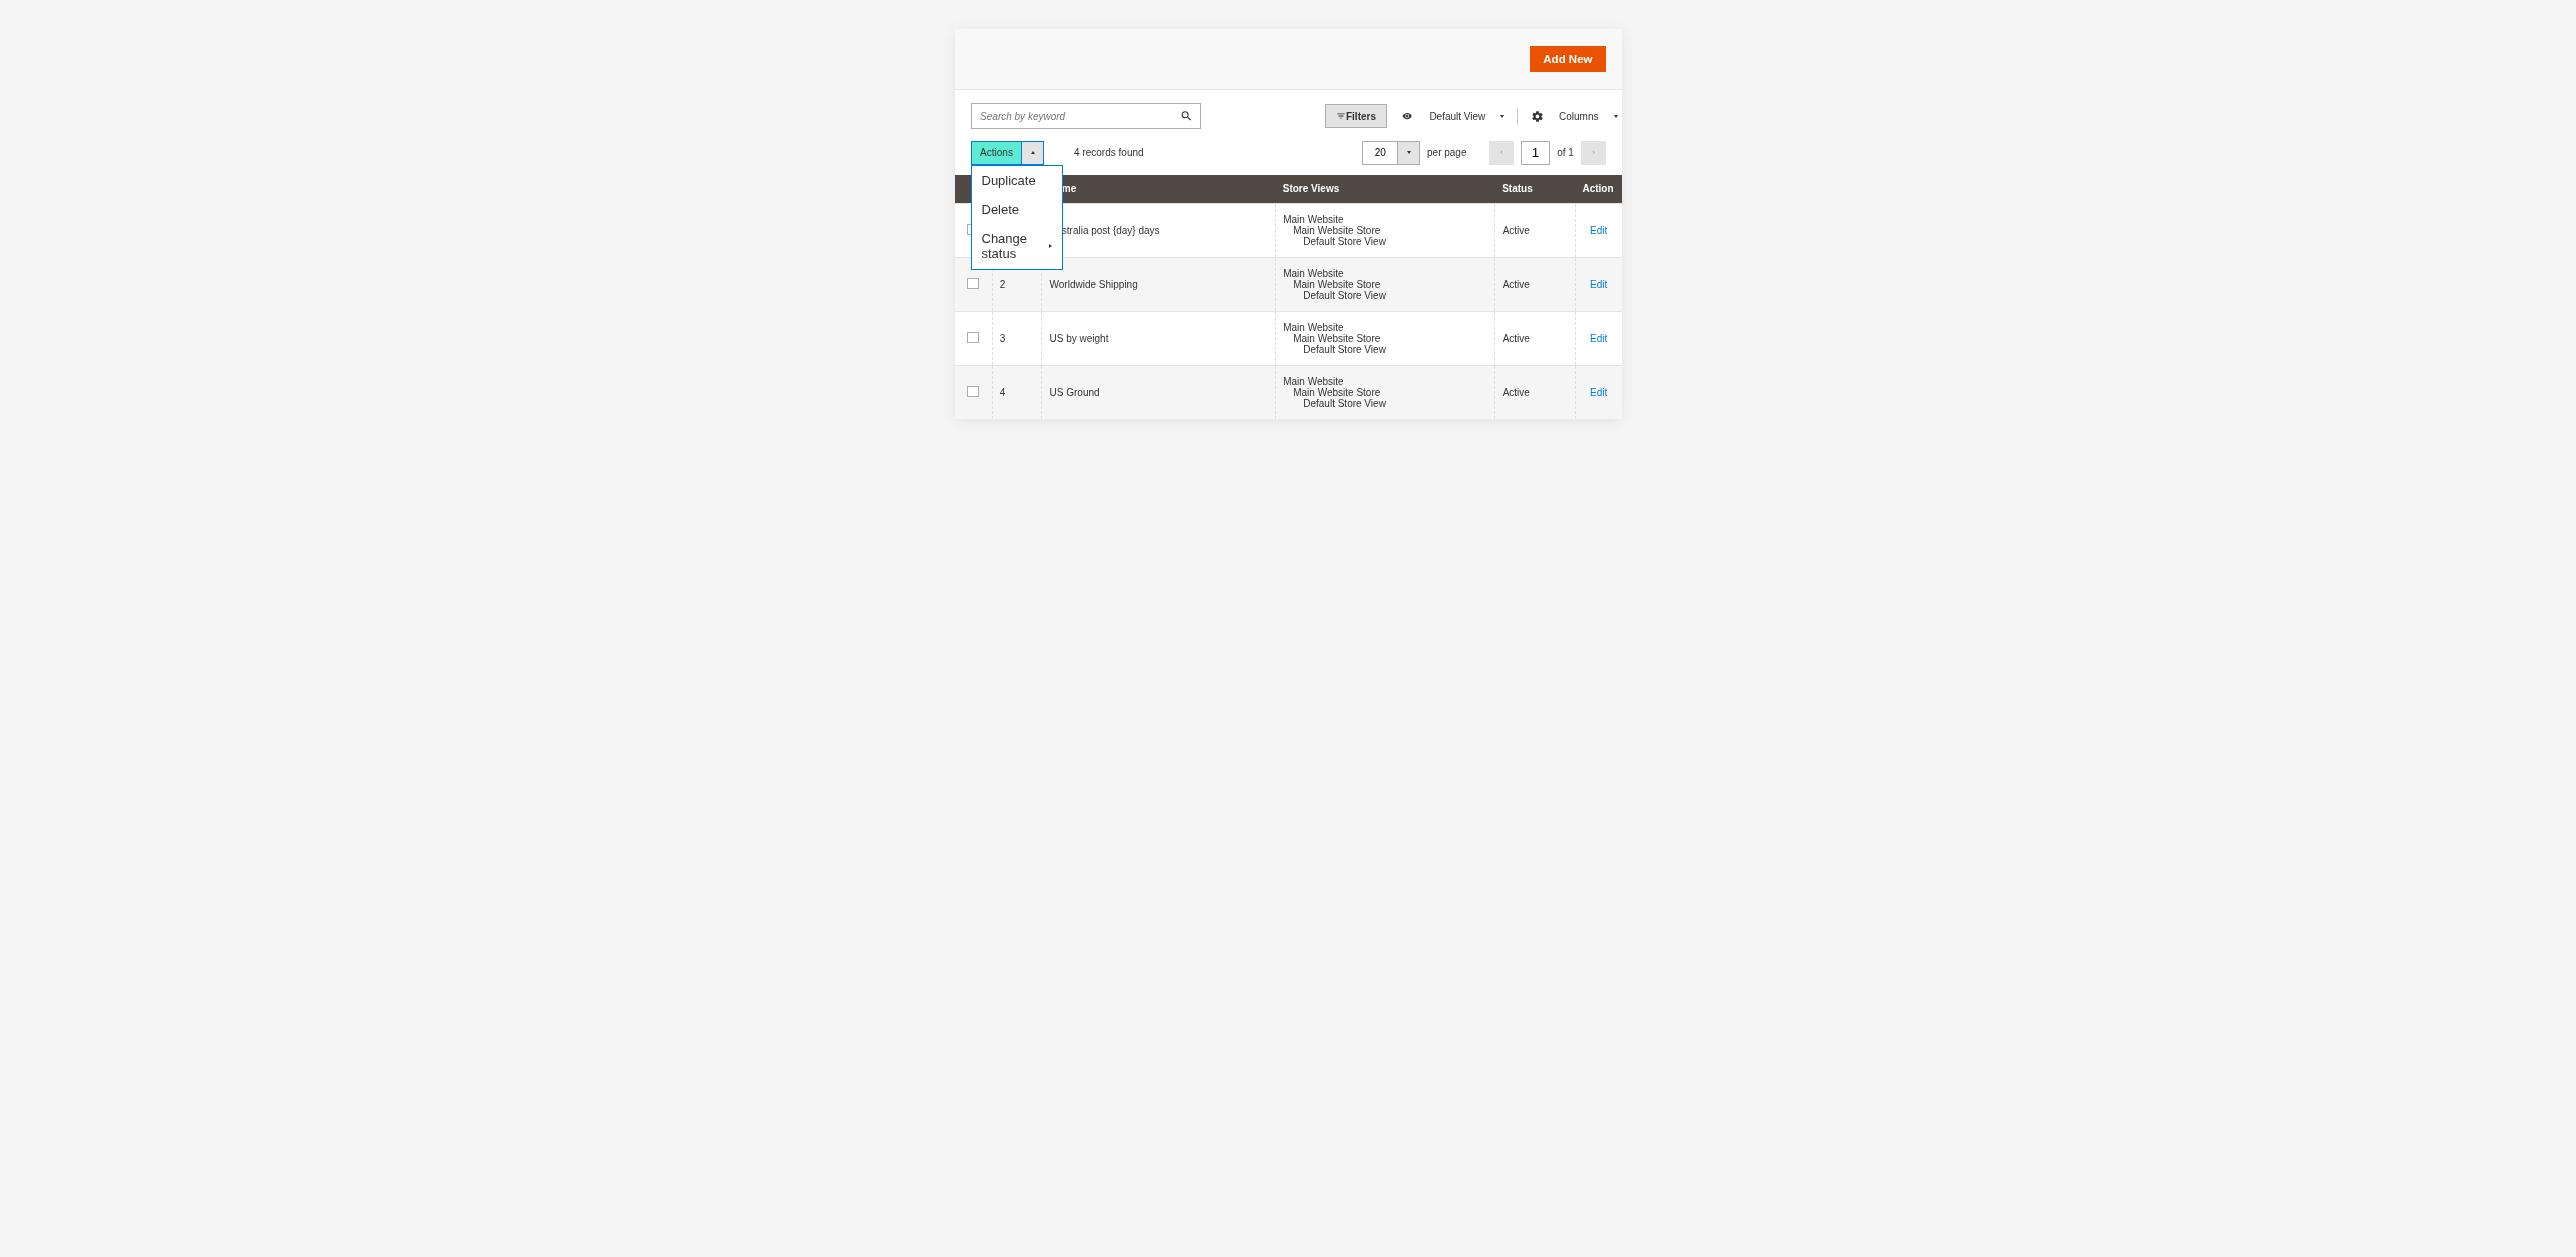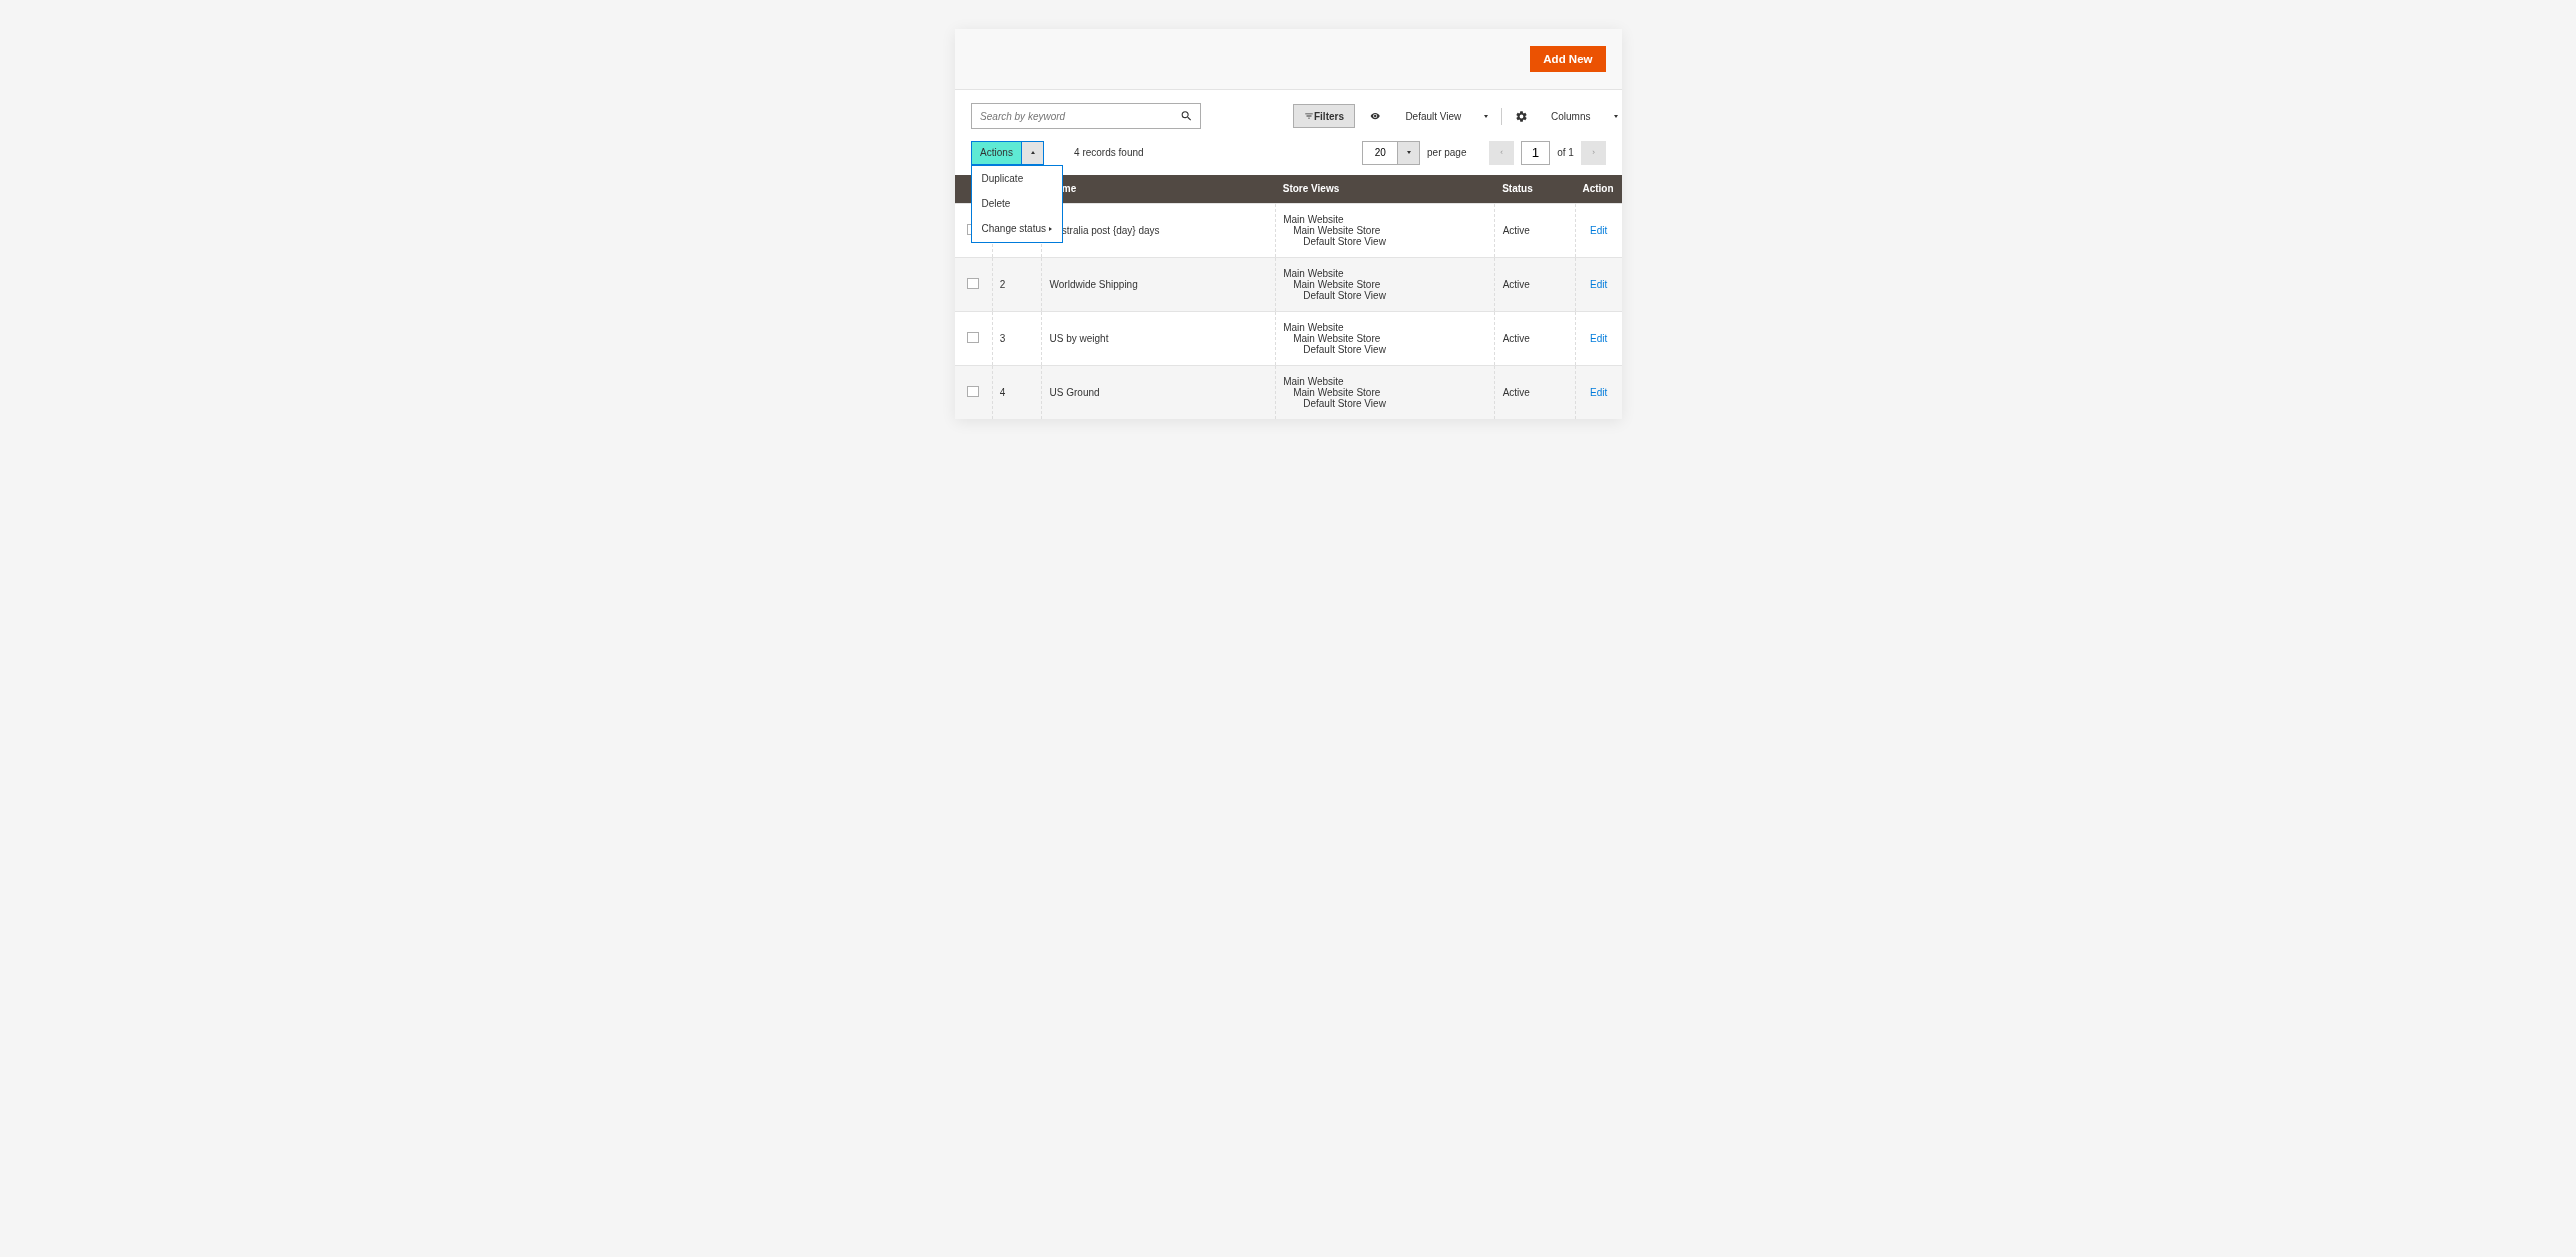--- a/index.html
+++ b/index.html
@@ -77,21 +77,21 @@
   align-items: center;
   gap: 0;
   font-size: 10px;
   font-weight: 600;
   cursor: pointer;
   color: #333;
 }
 .view-control, .columns-control {
   display: flex;
   align-items: center;
-  gap: 23px;
+  gap: 15px;
   cursor: pointer;
   color: #333;
 }
 .caret-down {
   border-left: 2.9px solid transparent;
   border-right: 2.9px solid transparent;
   border-top: 3.6px solid #333;
   display: inline-block;
 }
 .caret-up {
@@ -141,21 +141,21 @@
   position: absolute;
   top: 24px;
   left: 0;
   min-width: 92px;
   background: #fff;
   border: 0.7px solid #007bdb;
   z-index: 20;
 }
 .dropdown-item {
   padding: 7.2px 10px;
-  font-size: 10px;
+  font-size: 13px;
   color: #333;
   cursor: pointer;
   display: flex;
   align-items: center;
   justify-content: space-between;
 }
 .dropdown-item .tri-right {
   border-top: 2.9px solid transparent;
   border-bottom: 2.9px solid transparent;
   border-left: 3.6px solid #333;

